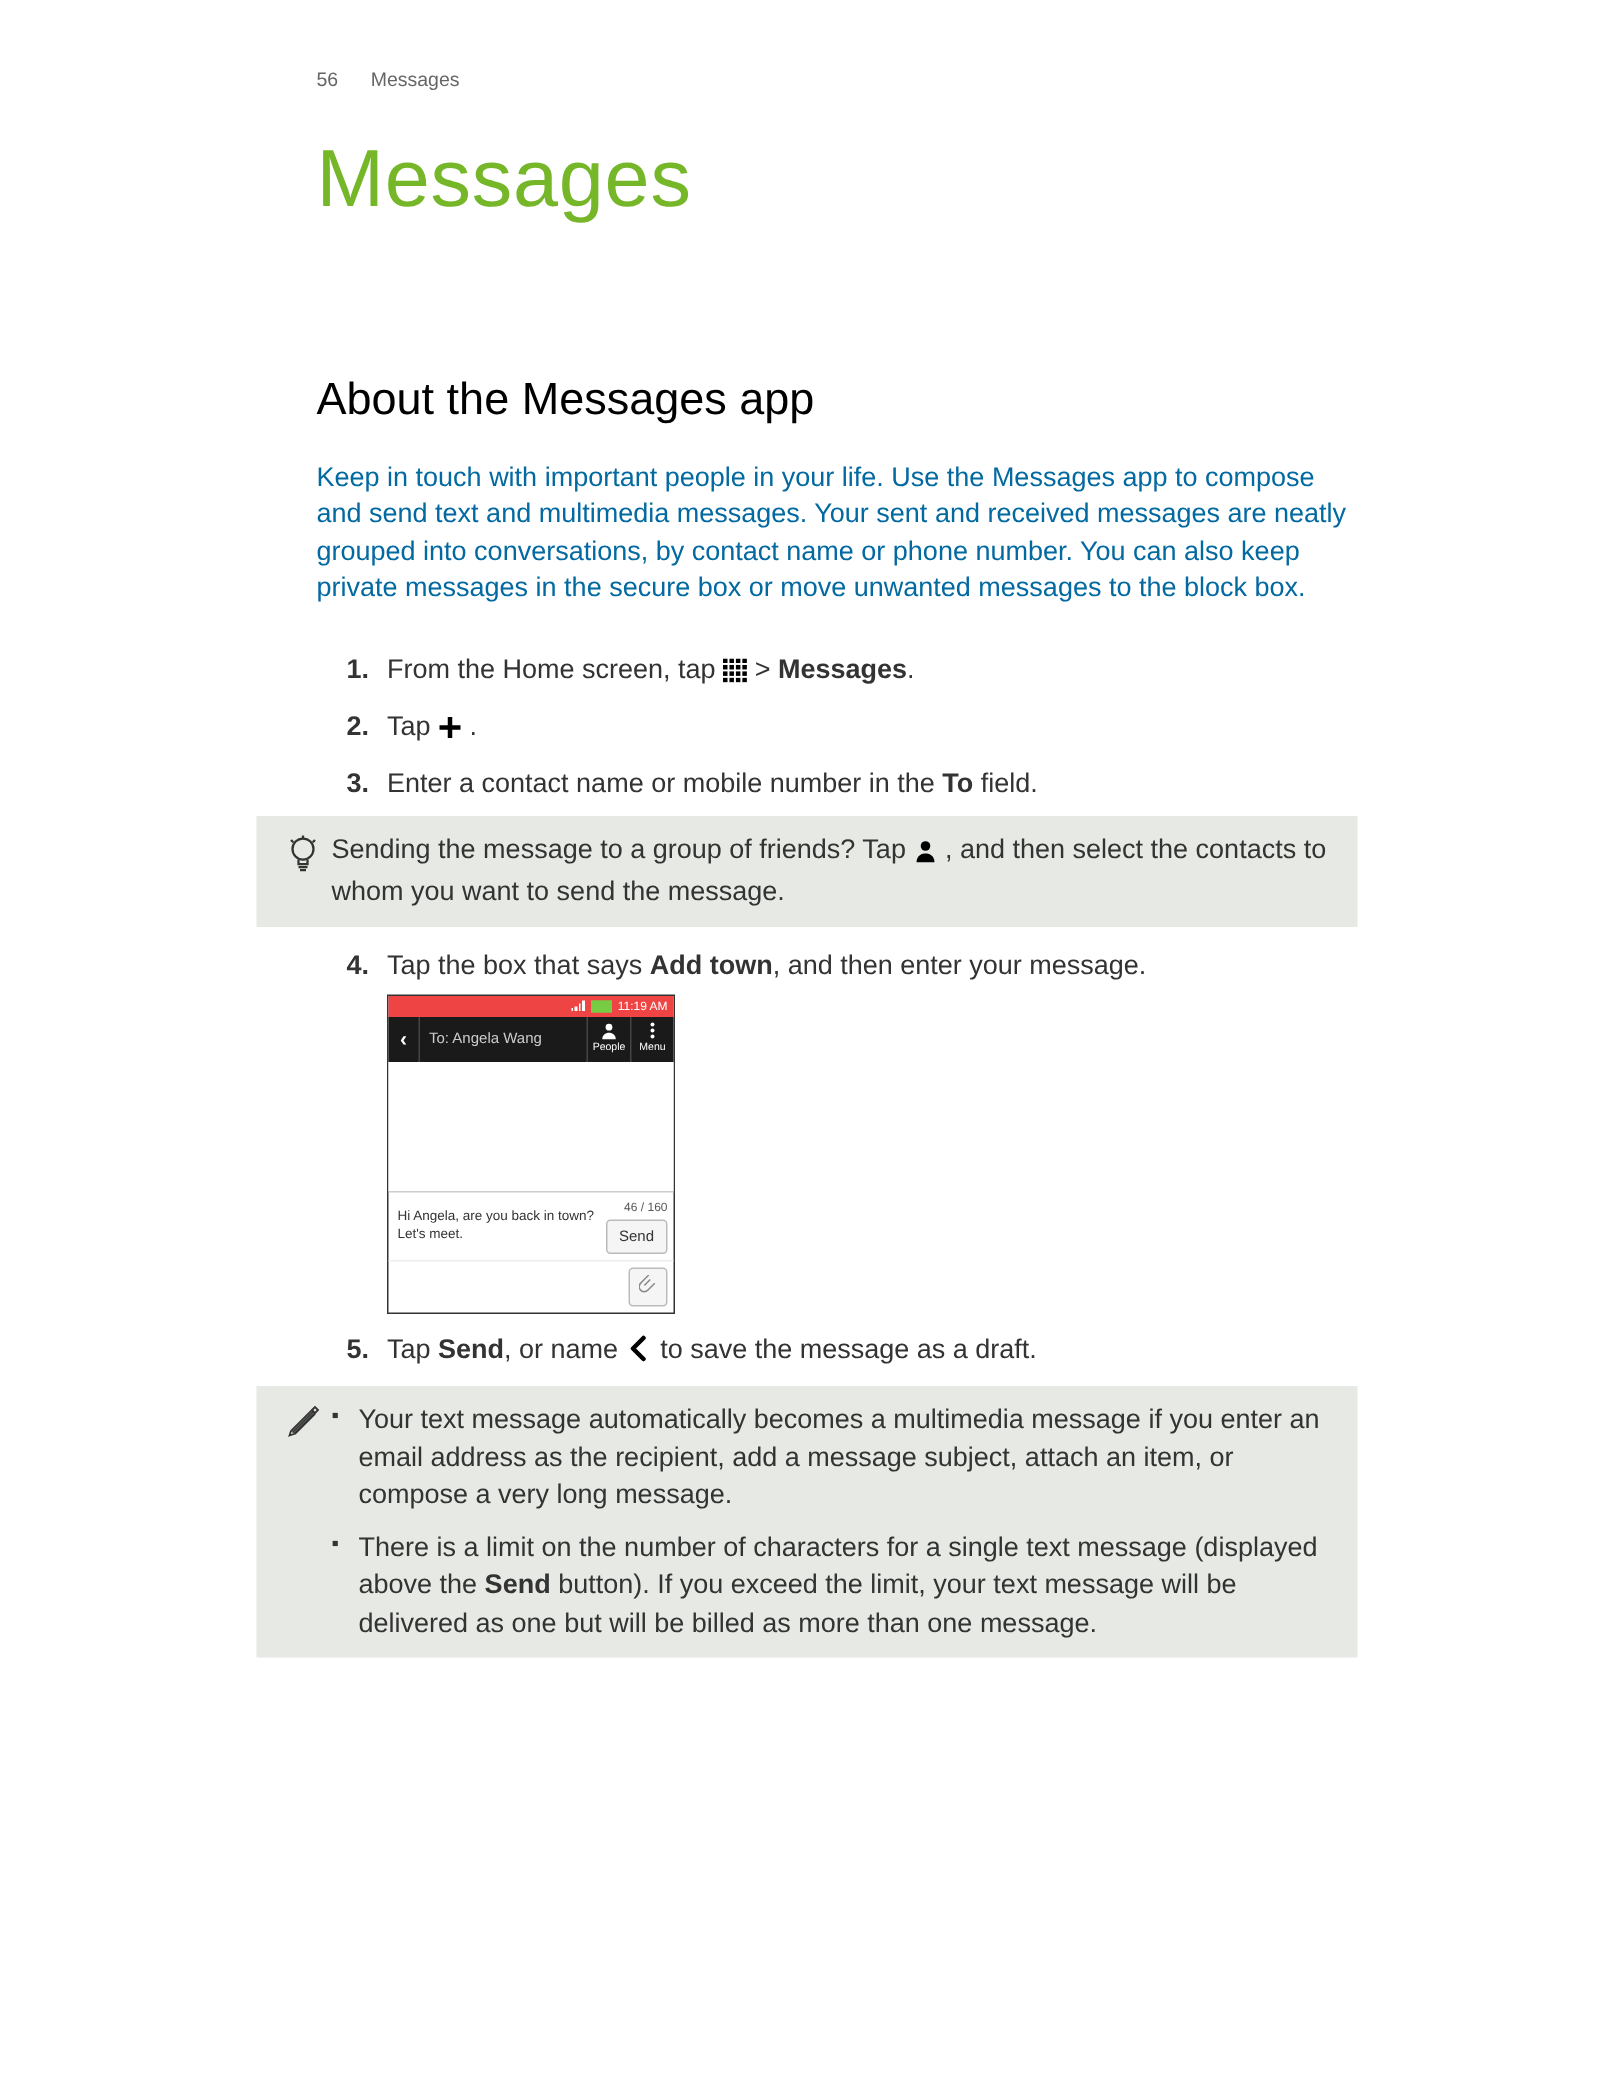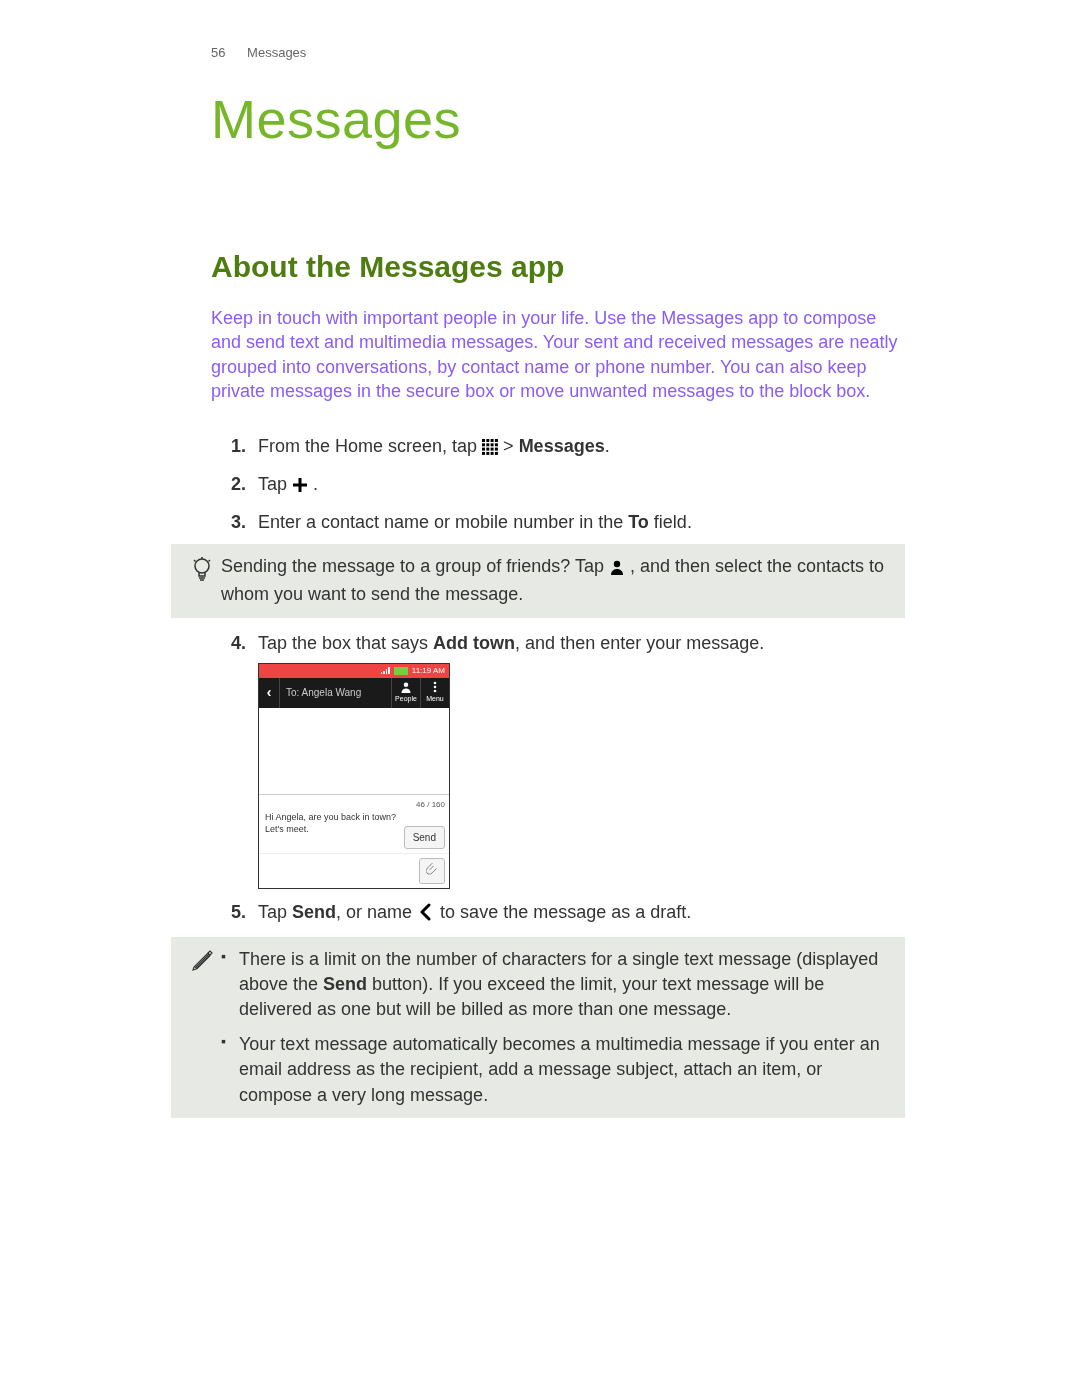--- a/index.html
+++ b/index.html
@@ -22,30 +22,30 @@
   .header-line .pageno { margin-right: 18px; }
   h1.page-title {
     font-family: "Helvetica Neue", Arial, sans-serif;
     font-weight: 300;
     font-size: 54px;
     color: #76b72a;
     margin: 0 0 100px 0;
     letter-spacing: 0.5px;
   }
   h2.section {
-    font-weight: 700;
+    font-weight: 400;
     font-size: 30px;
-    color: #4d7c0f;
+    color: #000000;
     margin: 0 0 22px 0;
   }
   p.body {
     font-size: 18px;
     line-height: 1.35;
     margin: 0 0 30px 0;
-    color: #8b5cf6;
+    color: #0369a1;
   }
   ol.steps {
     list-style: none;
     padding: 0;
     margin: 0 0 8px 0;
     counter-reset: step;
   }
   ol.steps > li {
     counter-increment: step;
     position: relative;
@@ -159,21 +159,21 @@
     padding:4px;
     gap:4px;
   }
   .pm-text {
     flex:1;
     font-size:9px;
     line-height:1.3;
     color:#333;
     padding:2px;
   }
-  .pm-right { display:flex;flex-direction:column;align-items:flex-end;gap:15px; }
+  .pm-right { display:flex;flex-direction:column;align-items:flex-end;gap:2px; }
   .pm-counter { font-size:8px;color:#555; }
   .pm-send {
     border:1px solid #bbb;border-radius:3px;
     padding:3px 8px;font-size:10px;background:#f5f5f5;
   }
   .pm-attach-row {
     display:flex;justify-content:flex-end;
     padding:4px;border-top:1px solid #eee;
   }
   .pm-attach {
@@ -338,21 +338,21 @@
           <g stroke="#333" fill="none" stroke-width="1.2">
             <path d="M3 21 L6 20 L20 6 L18 4 L4 18 Z"></path>
             <line x1="5" y1="19" x2="19" y2="5"></line>
             <line x1="6.5" y1="20" x2="20" y2="6.5"></line>
             <path d="M18 4 L20 2 L22 4 L20 6"></path>
           </g>
         </svg>
     </div>
     <div class="content-col">
       <ul>
+        <li>Your text message automatically becomes a multimedia message if you enter an email address as the recipient, add a message subject, attach an item, or compose a very long message.</li>
         <li>
           <span>There is a limit on the number of characters for a single text message (displayed above the </span><span class="bold">Send</span><span> button). If you exceed the limit, your text message will be delivered as one but will be billed as more than one message.</span>
         </li>
-        <li>Your text message automatically becomes a multimedia message if you enter an email address as the recipient, add a message subject, attach an item, or compose a very long message.</li>
       </ul>
     </div>
   </div>
 
 </div>
 
 </body></html>

